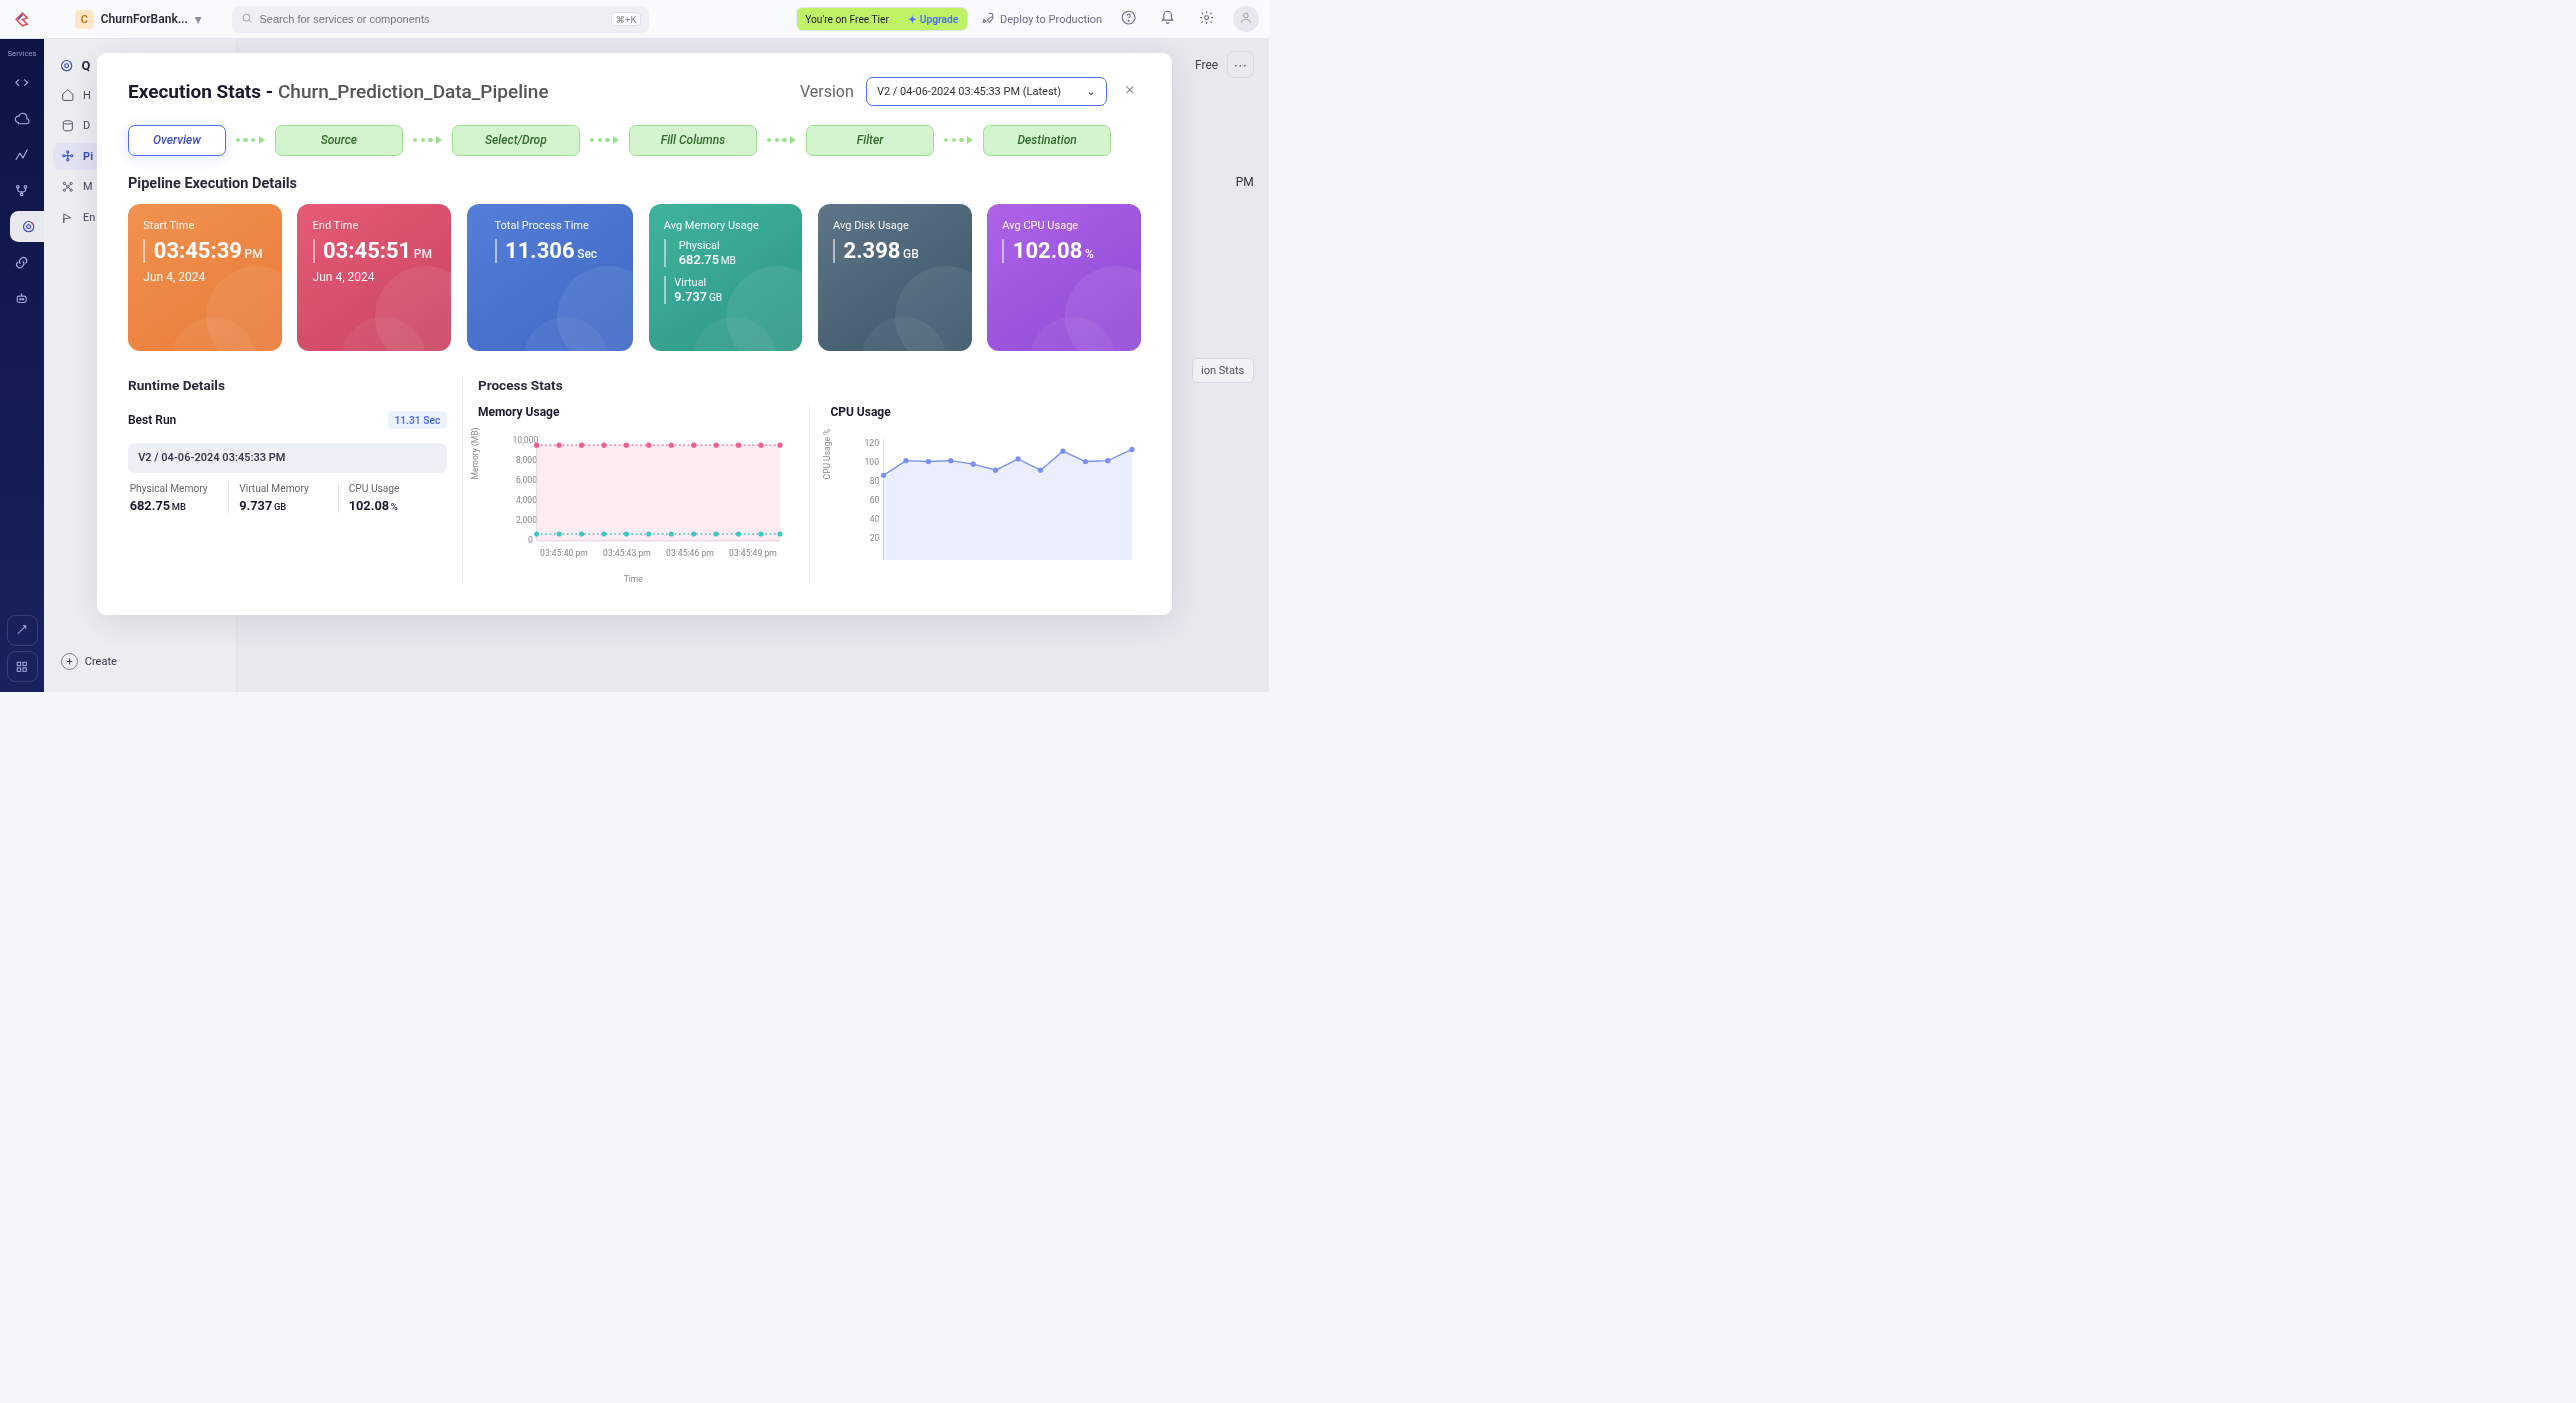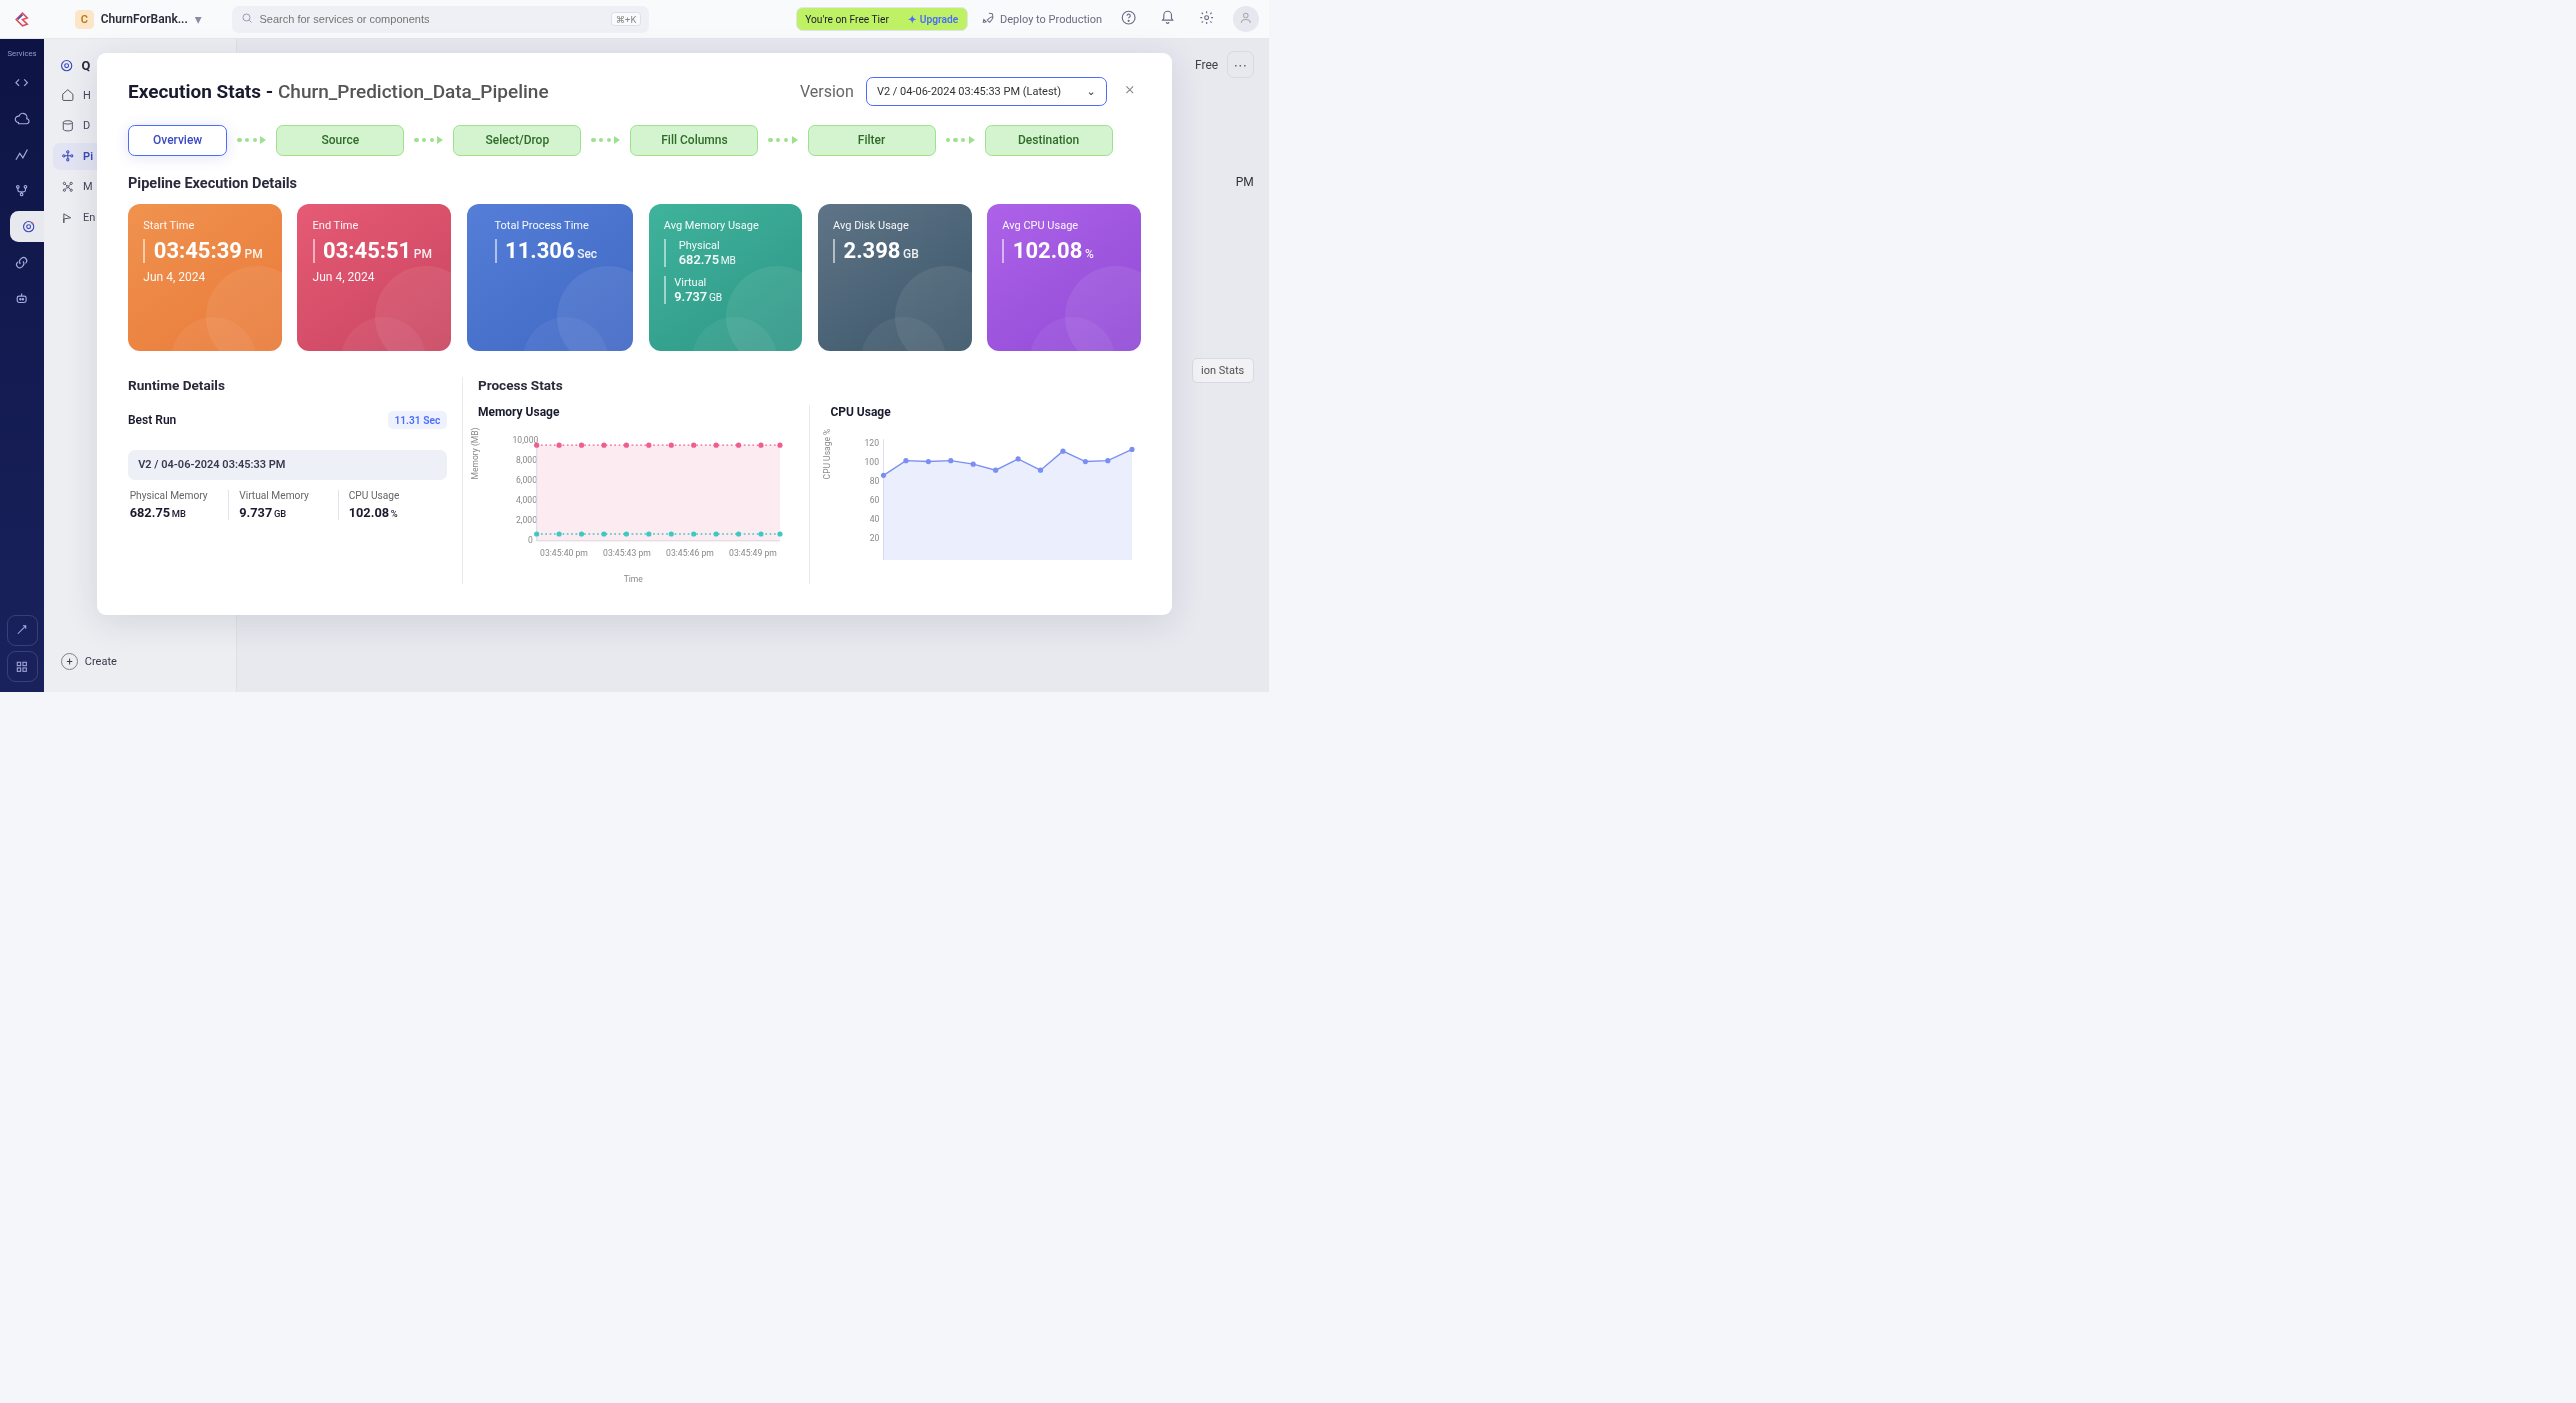--- a/index.html
+++ b/index.html
@@ -75,21 +75,21 @@
 .modal-inner{padding:24px 31px 0;}
 .modal-head{display:flex;align-items:center;gap:13.6px;}
 .modal-title{font-size:19px;font-weight:700;}
 .modal-title .light{font-weight:500;color:#555;}
 .modal-head .right{margin-left:auto;display:flex;align-items:center;gap:12px;}
 .ver-label{font-size:16px;color:#666;}
 .ver-select{border:1.3px solid #4b6bfb;border-radius:6.8px;padding:6.8px 10.2px;font-size:11px;display:flex;align-items:center;gap:25.6px;color:#333;}
 .close-x{width:22px;height:22px;display:flex;align-items:center;justify-content:center;color:#888;}
 
 
-.stage-row{display:flex;align-items:center;gap:10px;margin-top:19px;}
+.stage-row{display:flex;align-items:center;gap:10px;margin-top:19px;font-style:italic;}
 .stage-chip{padding:7.7px 24px;border-radius:6.8px;font-size:12px;font-weight:500;}
 .chip-overview{background:#fff;border:1.3px solid #4b6bfb;color:#3b4cc4;box-shadow:0 1.7px 13.6px rgba(60,80,200,.15);}
 .chip-green{background:#d4f3cf;border:0.9px solid #9ee18d;color:#2f6b2a;min-width:128px;text-align:center;}
 .dots-arrow{display:flex;align-items:center;gap:3.4px;color:#8fd77d;}
 .dots-arrow .dot{width:4.3px;height:4.3px;border-radius:50%;background:#9ee18d;}
 .dots-arrow .tri{width:0;height:0;border-left:6px solid #9ee18d;border-top:4.3px solid transparent;border-bottom:4.3px solid transparent;}
 
 
 .sec-title{font-size:14.5px;font-weight:700;margin-top:19px;color:#2a2a3a;}
 
@@ -112,21 +112,21 @@
 .card .sub .v{font-weight:600;font-size:12.8px;}
 .card .sub .u{font-size:10.2px;margin-left:1.7px;}
 
 
 .lower{display:flex;gap:15px;margin-top:25.6px;}
 .panel-runtime{width:319px;}
 .panel-title{font-size:13.6px;font-weight:700;color:#2a2a3a;margin-bottom:12px;}
 .best-row{display:flex;justify-content:space-between;align-items:center;padding:6.8px 0;}
 .best-row .lab{font-size:12px;font-weight:600;}
 .best-row .pill{background:#eef1fe;color:#4b6bfb;font-size:10.2px;font-weight:600;padding:3.4px 6.8px;border-radius:5.1px;}
-.ver-band{background:#edf0f6;border-radius:6.8px;padding:8.5px 10.2px;font-size:11px;font-weight:600;color:#3a3a4e;margin-top:14px;}
+.ver-band{background:#edf0f6;border-radius:6.8px;padding:8.5px 10.2px;font-size:11px;font-weight:600;color:#3a3a4e;margin-top:7px;}
 .metric-row{display:flex;margin-top:10.2px;}
 .metric{flex:1;border-left:1.7px solid #e1e4ee;padding:0 10.2px;}
 .metric:first-child{border-left:none;padding-left:1.7px;}
 .metric .ml{font-size:10.2px;color:#666;}
 .metric .mv{font-size:12.8px;font-weight:700;margin-top:3.4px;}
 .metric .mv .mu{font-size:9.4px;font-weight:500;margin-left:1.7px;}
 .vr{width:0.9px;background:#e8eaf1;margin:0 0 0 0;}
 .panel-process{flex:1;}
 .charts{display:flex;gap:25.6px;}
 .chart-col{flex:1;}

